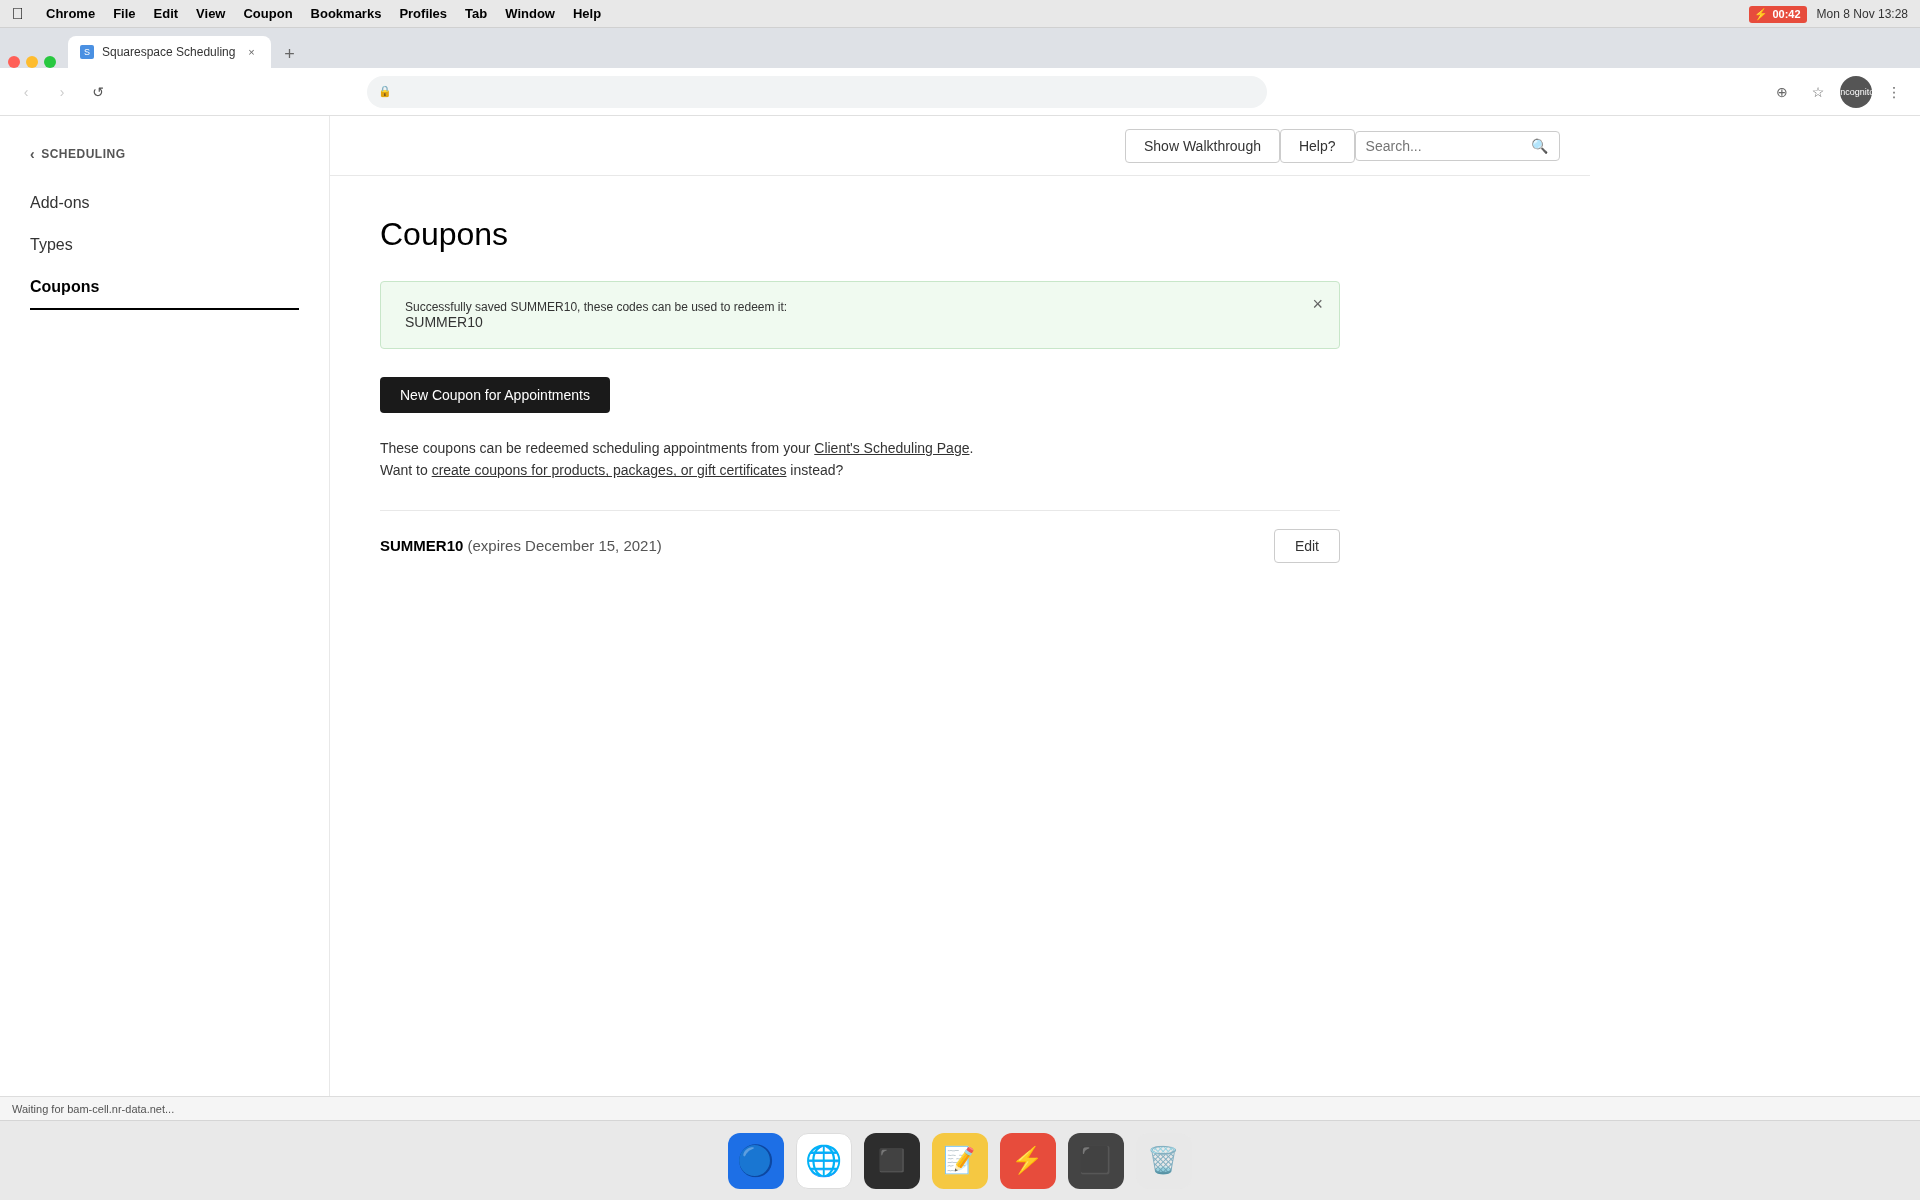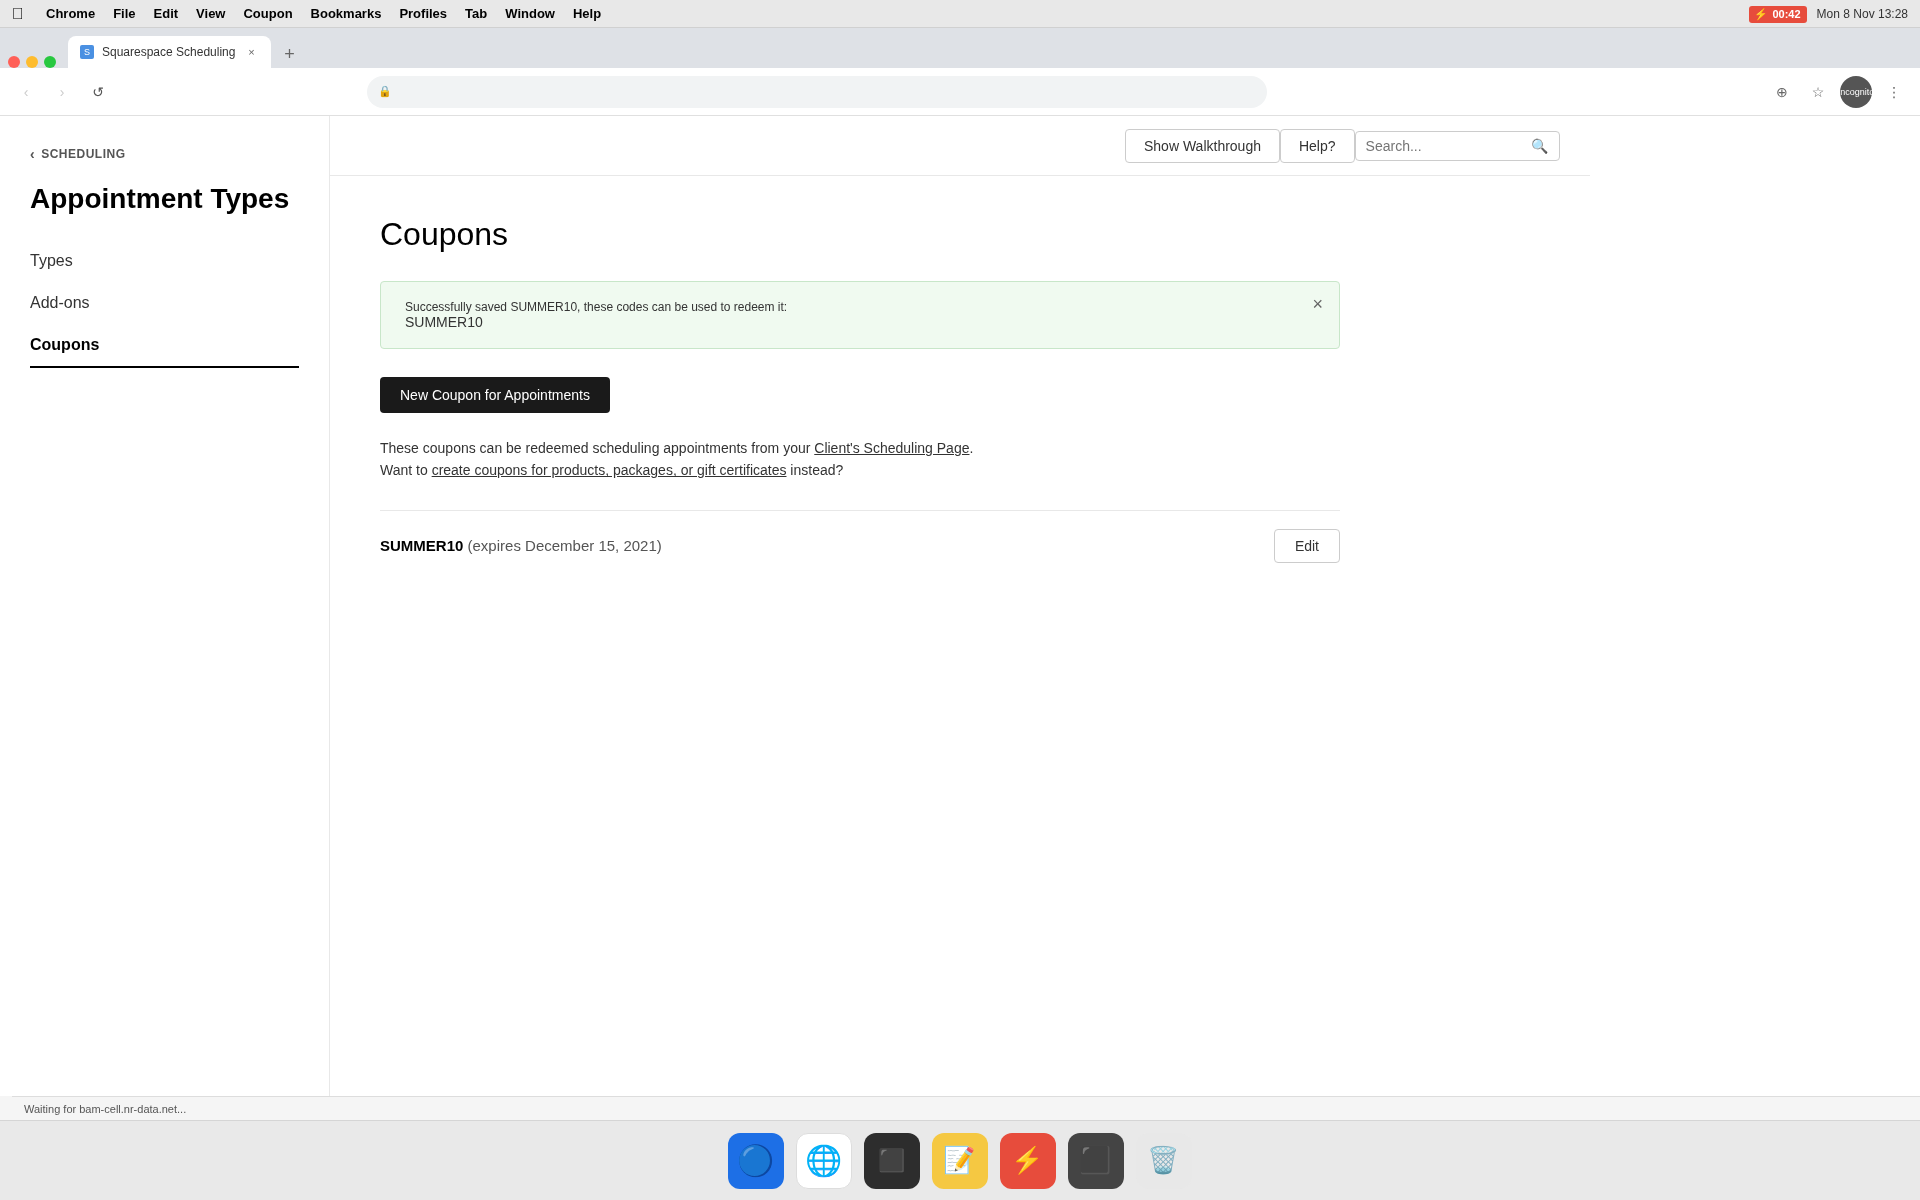--- a/index.html
+++ b/index.html
@@ -331,21 +331,21 @@
       font-size: 28px;
       cursor: pointer;
       background: #ddd;
       position: relative;
     }
 
     
     .status-bar {
       position: fixed;
       bottom: 80px;
-      left: 12px;
+      left: 0;
       right: 0;
       height: 24px;
       background: #f5f5f5;
       border-top: 1px solid #ddd;
       display: flex;
       align-items: center;
       padding: 0 12px;
       font-size: 11px;
       color: #555;
     }
@@ -413,24 +413,23 @@
   </div>
 </div>
 
 <div class="main-wrapper">
 
   <div class="sidebar">
     <div class="sidebar-back">
       <span class="chevron">‹</span>
       <span>SCHEDULING</span>
     </div>
-    <div class="sidebar-section-title">Appointment Types</div>
     <nav class="sidebar-nav">
+      <div class="sidebar-nav-item">Add-ons</div>
       <div class="sidebar-nav-item">Types</div>
-      <div class="sidebar-nav-item">Add-ons</div>
       <div class="sidebar-nav-item active">Coupons</div>
     </nav>
   </div>
 
   <div style="flex:1; position:relative; overflow:hidden; background:#fff;">
 
     <div class="top-bar" style="position:absolute;top:0;left:0;right:0;">
       <button class="show-walkthrough-btn">Show Walkthrough</button>
       <button class="help-btn">Help?</button>
       <div class="search-bar-top">

